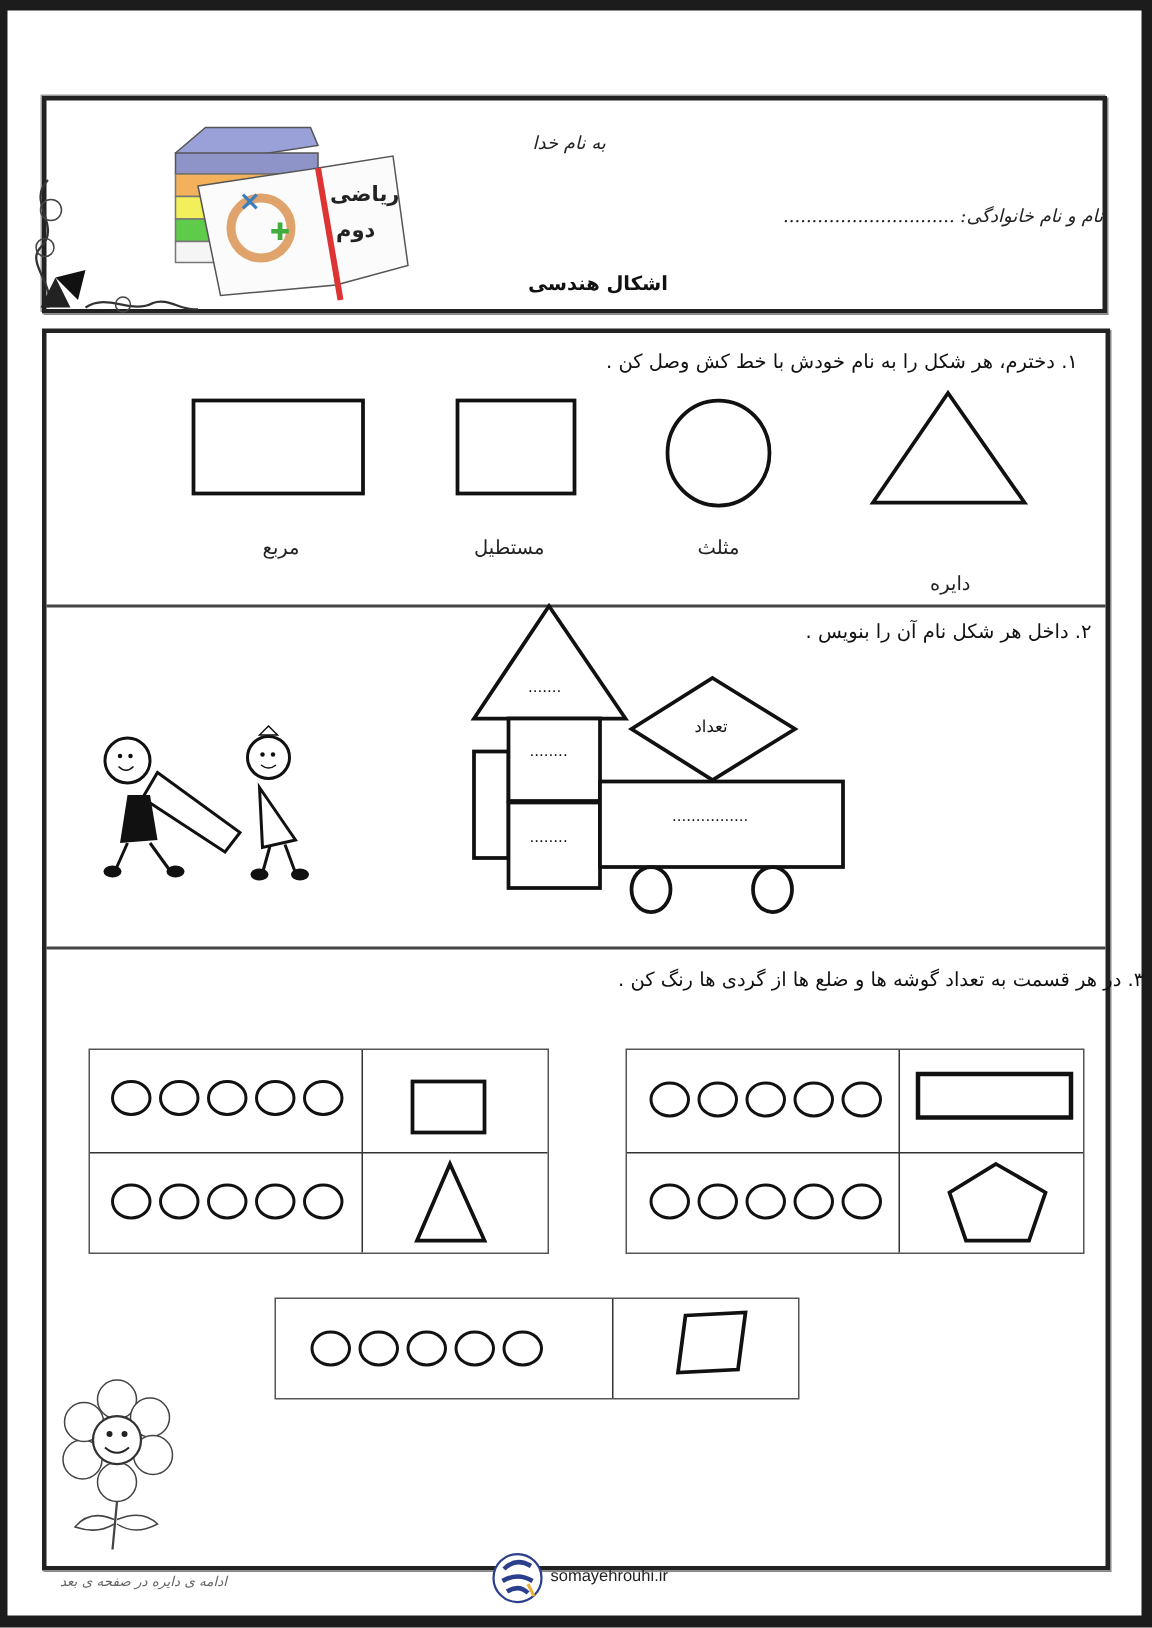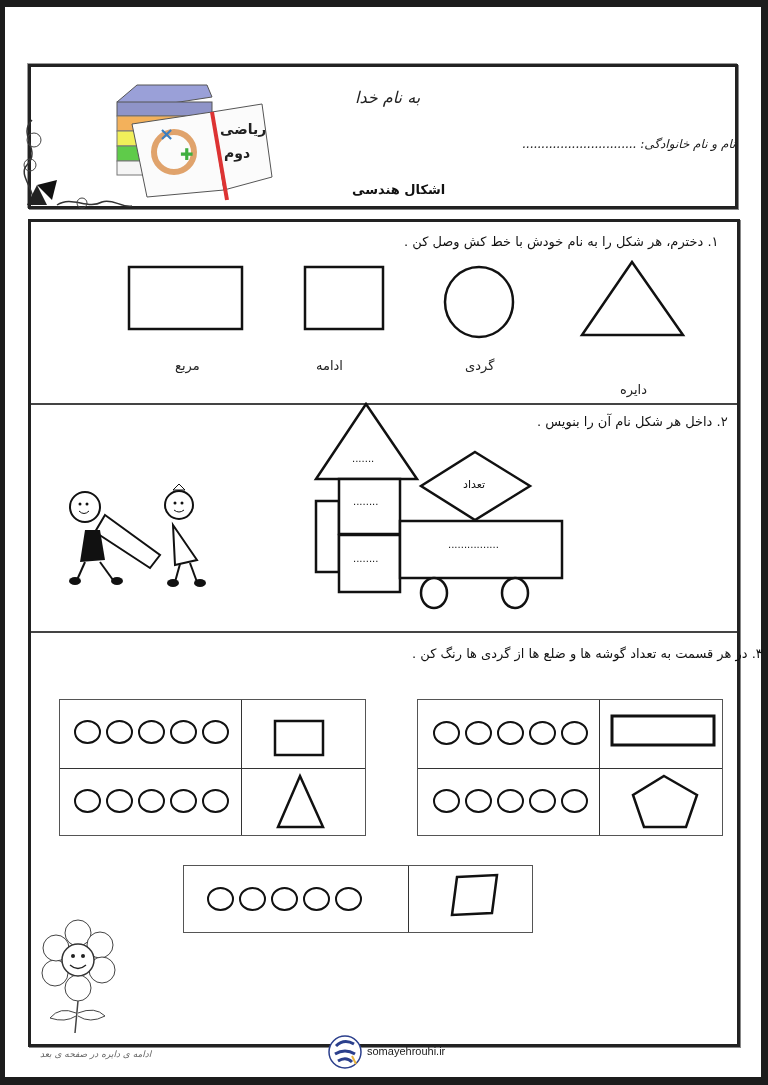--- a/index.html
+++ b/index.html
@@ -44,21 +44,21 @@
     box-sizing: border-box; background: #fff;
   }
   .footer-site { position: absolute; font-size: 11px; color: #222; font-family: "Liberation Sans", sans-serif; }
 </style>
 </head>
 <body>
 
 <div class="page"></div>
 
 <div class="header-box"></div>
-<div class="txt hand" style="left:355px; top:88px; font-size:16px;">به نام خدا</div>
+<div class="txt hand" style="left:355px; top:88px; font-size:12px;">به نام خدا</div>
 <div class="txt hand" style="left:522px; top:137px; font-size:12px;">نام و نام خانوادگی: ..............................</div>
 <div class="txt" style="left:352px; top:182px; font-size:13px; font-weight:bold;">اشکال هندسی</div>
 
 <svg style="left:112px; top:82px;" width="170" height="120" viewBox="0 0 170 120">
   <polygon points="5,20 25,3 95,3 100,15 15,28" fill="#9aa0d8" stroke="#555"></polygon>
   <rect x="5" y="20" width="95" height="14" fill="#8f94c8" stroke="#555"></rect>
   <rect x="5" y="34" width="80" height="15" fill="#f3b15b" stroke="#777"></rect>
   <rect x="5" y="49" width="80" height="15" fill="#f1ef5a" stroke="#777"></rect>
   <rect x="5" y="64" width="80" height="15" fill="#5fcb4a" stroke="#777"></rect>
   <rect x="5" y="79" width="80" height="14" fill="#f5f5f5" stroke="#777"></rect>
@@ -90,22 +90,22 @@
 <div class="txt q" style="left:404px; top:234px;text-align:center;">۱. دخترم، هر شکل را به نام خودش با خط کش وصل کن .</div>
 
 <svg style="left:0; top:0;" width="768" height="420">
   <rect x="129" y="267" width="113" height="62" fill="none" stroke="#111" stroke-width="2.5"></rect>
   <rect x="305" y="267" width="78" height="62" fill="none" stroke="#111" stroke-width="2.5"></rect>
   <ellipse cx="479" cy="302" rx="34" ry="35" fill="none" stroke="#111" stroke-width="2.5"></ellipse>
   <polygon points="632,262 683,335 582,335" fill="none" stroke="#111" stroke-width="2.5"></polygon>
 </svg>
 
 <div class="txt label" style="left:175px; top:358px;">مربع</div>
-<div class="txt label" style="left:316px; top:358px;">ادامه</div>
-<div class="txt label" style="left:465px; top:358px;">گردی</div>
+<div class="txt label" style="left:316px; top:358px;">مستطیل</div>
+<div class="txt label" style="left:465px; top:358px;">مثلث</div>
 <div class="txt label" style="left:620px; top:358px;margin-top:24px;">دایره</div>
 
 <div class="txt q" style="left:537px; top:414px;">۲. داخل هر شکل نام آن را بنویس .</div>
 
 <svg style="left:55px; top:470px;" width="170" height="125" viewBox="0 0 170 125">
   <circle cx="30" cy="37" r="15" fill="#fff" stroke="#111" stroke-width="2"></circle>
   <circle cx="25" cy="34" r="1.5" fill="#111"></circle>
     <circle cx="32" cy="34" r="1.5" fill="#111"></circle>
   <path d="M24,41 Q29,46 34,41" fill="none" stroke="#111"></path>
   <path d="M50,45 L105,85 L95,98 L40,62 Z" fill="#fff" stroke="#111" stroke-width="2"></path>

